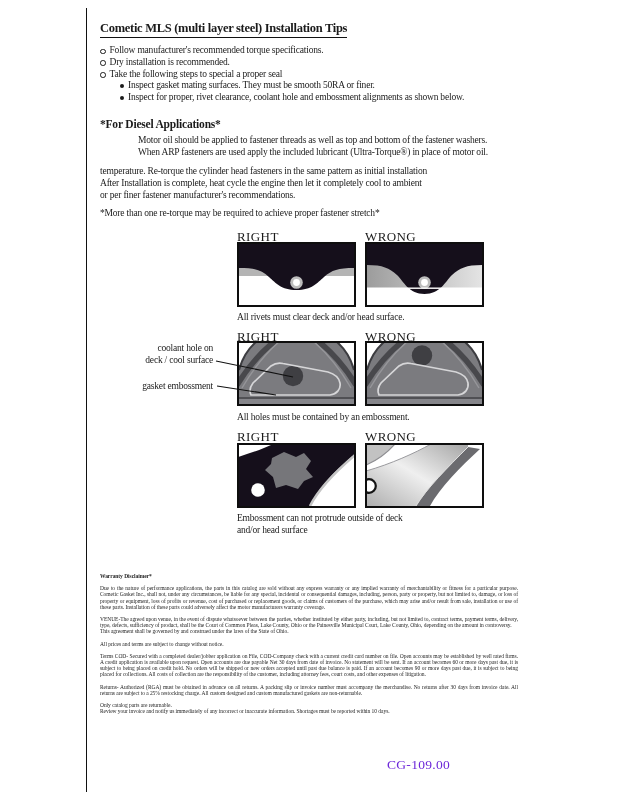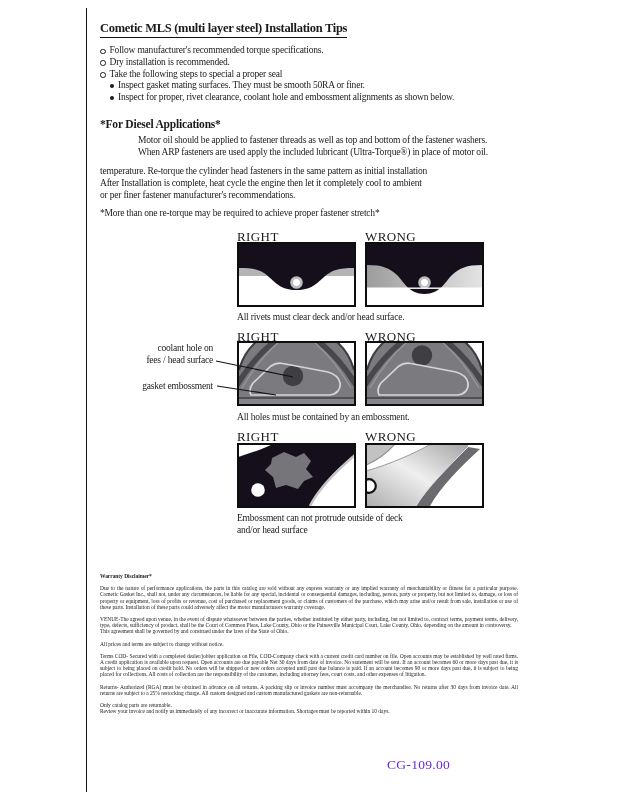--- a/index.html
+++ b/index.html
@@ -8,21 +8,21 @@
     font-family:Liberation Serif, serif;color:#1b1b1b;padding-left:44px;
   }
   .abs{position:absolute;}
   #left-rule{left:86px;top:8px;width:1px;height:784px;background:#111;}
   #doc-title{left:100px;top:21px;font-size:12.5px;font-weight:bold;letter-spacing:-0.3px;}
   #doc-title span{display:inline-block;border-bottom:1.6px solid #111;padding-bottom:1px;}
   .body-txt{font-size:9.5px;letter-spacing:-0.2px;line-height:11.8px;}
   #bullet-list{left:100px;top:45px;width:470px;}
   .b-row{display:flex;align-items:flex-start;}
   .b-dot{width:3.5px;height:3.5px;border:1px solid #1b1b1b;border-radius:50%;margin:3.6px 4px 0 0;flex:0 0 auto;}
-  .sb-row{display:flex;align-items:flex-start;margin-left:10px;}
+  .sb-row{display:flex;align-items:flex-start;margin-left:20px;}
   .sb-dot{width:4px;height:4px;background:#1b1b1b;border-radius:50%;margin:3.6px 4px 0 0;flex:0 0 auto;}
   #diesel-heading{left:100px;top:118px;font-size:11.5px;font-weight:bold;letter-spacing:-0.2px;}
   #diesel-p1{left:100px;top:135px;width:480px;margin-left:38px;}
   #diesel-p2{left:100px;top:166px;width:480px;}
   #diesel-note{left:100px;top:208px;width:480px;}
   .dg-label{width:120px;text-align:left;font-size:13px;letter-spacing:0.4px;color:#1b1b1b;}
   .dg-box{width:115px;height:61px;border:2.5px solid #0e0e0e;background:#fff;}
   .dg-box svg{display:block;}
   .dg-caption{left:237px;font-size:9.5px;letter-spacing:-0.2px;line-height:12px;}
   .callout{left:63px;width:150px;text-align:right;font-size:9.5px;letter-spacing:-0.2px;line-height:11.5px;}
@@ -108,21 +108,21 @@
       <rect x="0" y="43.5" width="115" height="1.4" fill="#ffffff"></rect>
     </svg>
   </div>
   <div class="abs dg-caption" style="top:311px;">All rivets must clear deck and/or head surface.</div>
 
   <div class="abs dg-label" style="left:237px;top:329px;">RIGHT</div>
   <div class="abs dg-label" style="left:365px;top:329px;">WRONG</div>
 
   <div class="abs callout" style="top:343px;">
     <div>coolant hole on</div>
-    <div>fees / head surface</div>
+    <div>deck / cool surface</div>
   </div>
   <div class="abs callout" style="top:381px;">gasket embossment</div>
 
   <div class="abs dg-box" style="left:237px;top:341px;">
     <svg width="115" height="61" viewBox="0 0 115 61">
       <rect x="0" y="0" width="115" height="61" fill="#7b7b7f"></rect>
       <rect x="0" y="55" width="115" height="6" fill="#85858a"></rect>
       <path d="M0,55 H115" stroke="#505054" stroke-width="1.8" fill="none"></path>
       <path d="M-1,-1 L17,-1 C9,6 3,16 0,27 L-1,27 Z" fill="#ffffff"></path>
       <path d="M17,-1 C9,6 3,16 0,27" stroke="#3c3c40" stroke-width="2" fill="none"></path>

